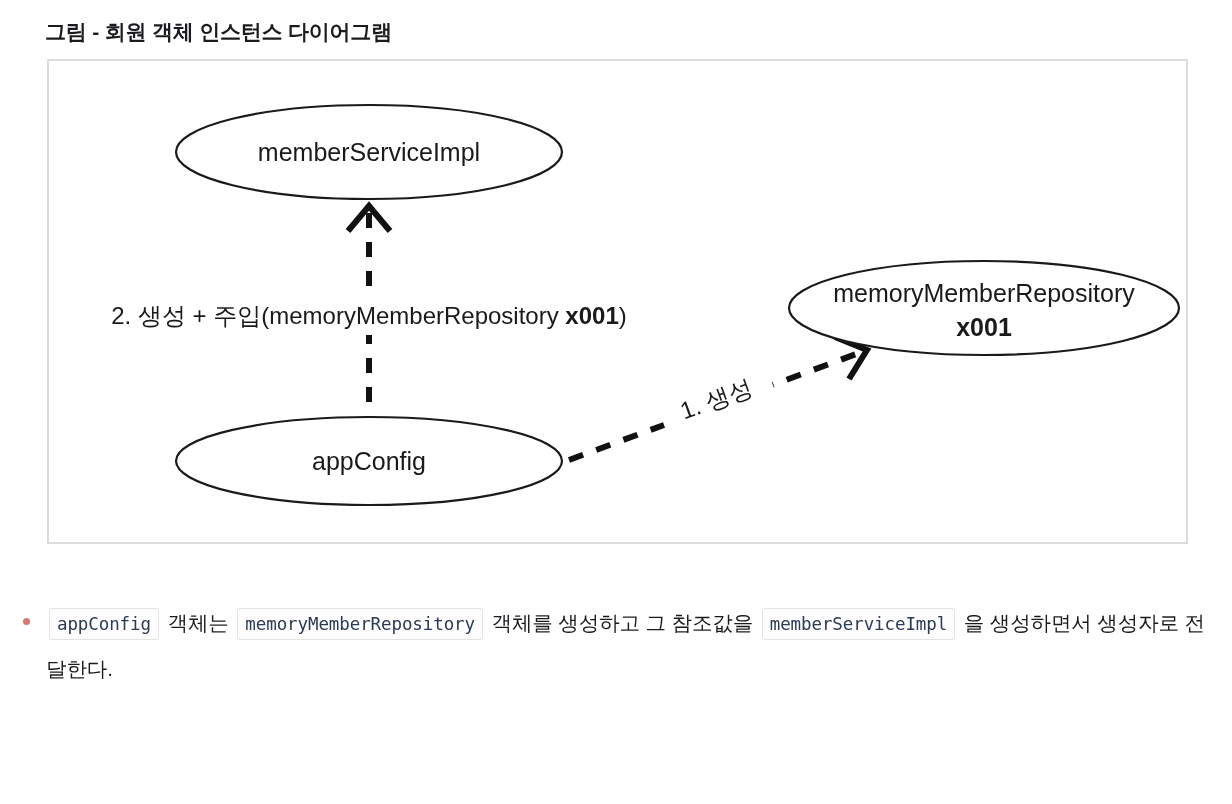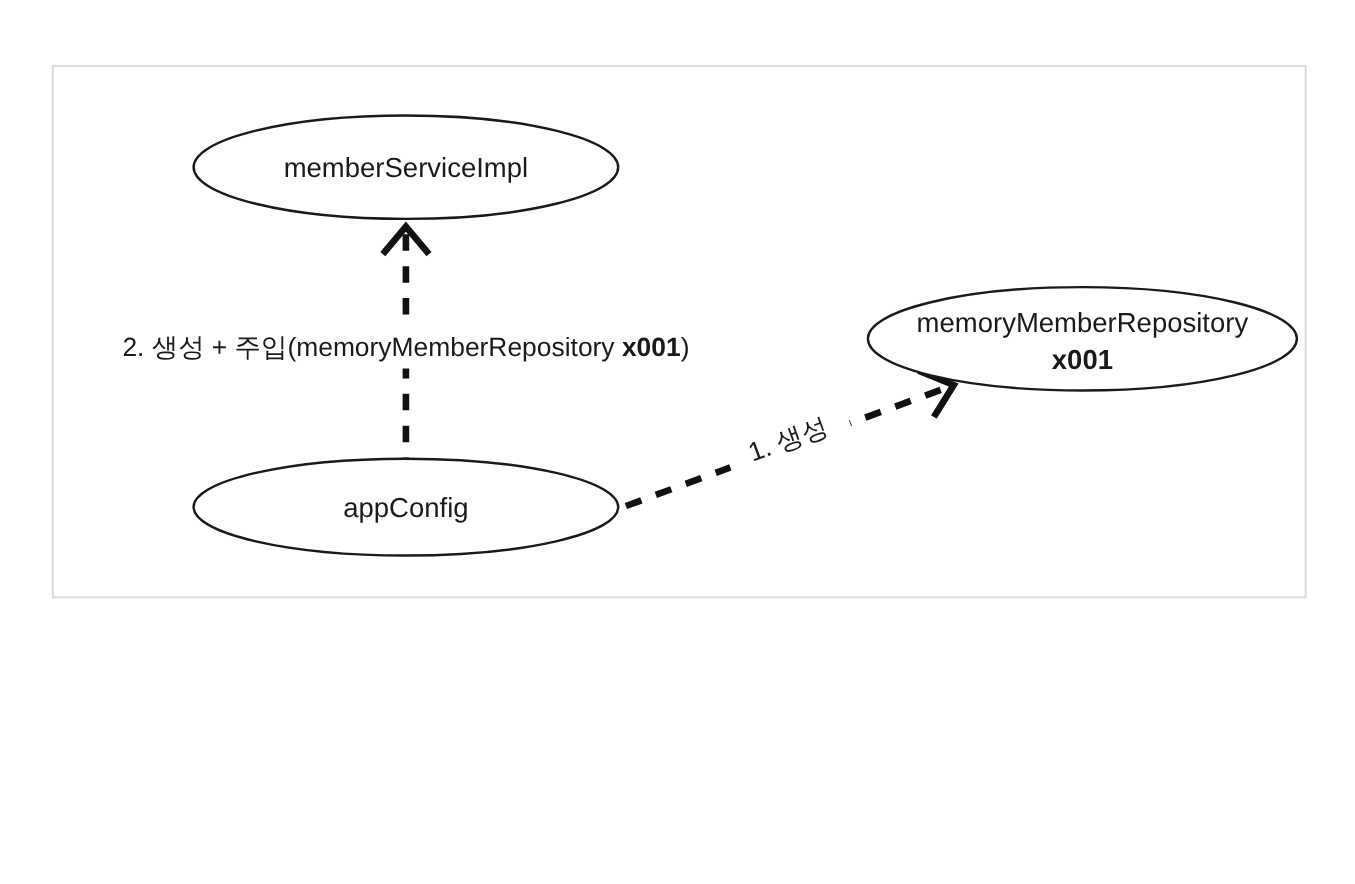--- a/index.html
+++ b/index.html
@@ -131,20 +131,21 @@
     margin: 0 3px;
     white-space: nowrap;
     line-height: 1;
   }
 </style>
 </head>
 <body>
 
 <div class="page">
 
+  <div class="doc-title">그림 - 회원 객체 인스턴스 다이어그램</div>
 
   <div class="figure-frame">
     <svg class="figure-svg" viewBox="0 0 1137 481" preserveAspectRatio="none">
 
       <g>
         <line class="edge-dashed" x1="320" y1="370" x2="320" y2="152"></line>
         <polyline class="edge-head" points="299,170 320,145 341,170"></polyline>
       </g>
 
       <g>
@@ -178,17 +179,21 @@
       <g transform="translate(668,340) rotate(-20)">
         <rect class="edge-label-bg" x="-58" y="-18" width="116" height="34"></rect>
         <text class="edge-label" x="0" y="0">1. 생성</text>
       </g>
 
     </svg>
   </div>
 
   <ul class="bullet-list">
 
+    <li class="bullet-item">
+      <span class="bullet-dot"></span>
+      <code class="chip">appConfig</code><span> 객체는 </span><code class="chip">memoryMemberRepository</code><span> 객체를 생성하고 그 참조값을 </span><code class="chip">memberServiceImpl</code><span> 을 생성하면서 생성자로 전달한다.</span>
+    </li>
 
 
   </ul>
 
 </div>
 
 </body></html>

